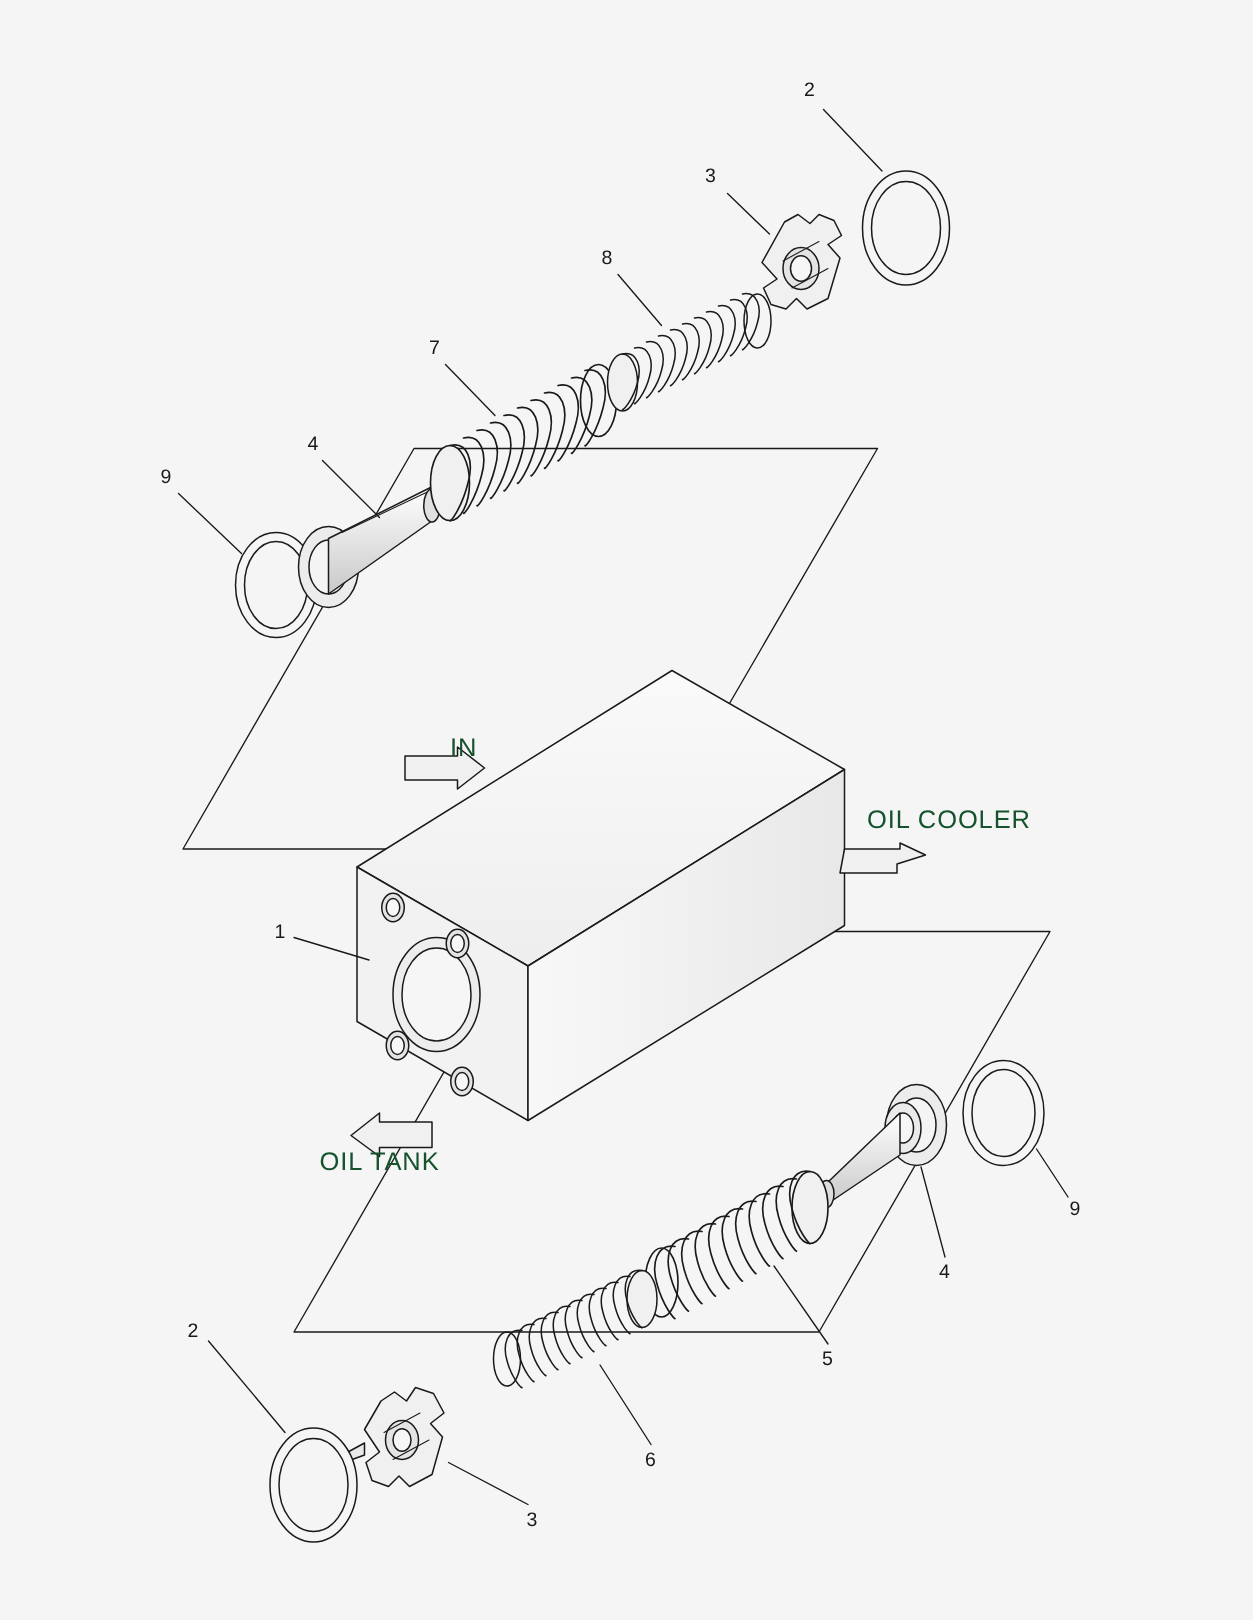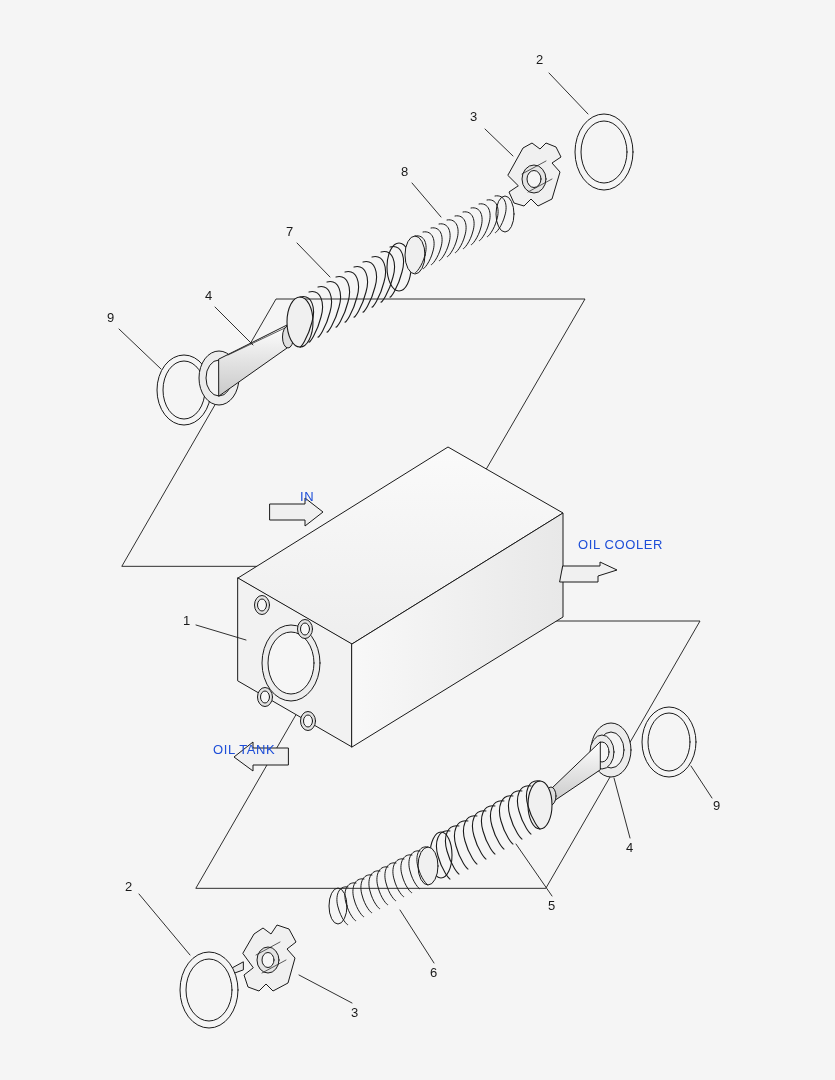--- a/index.html
+++ b/index.html
@@ -28,22 +28,22 @@
     position: absolute;
     font-family: "Liberation Sans", sans-serif;
     font-size: 13px;
     color: #1a1a1a;
     white-space: nowrap;
     letter-spacing: 0.2px;
   }
   .flow-lbl {
     position: absolute;
     font-family: "Liberation Sans", sans-serif;
-    font-size: 13px;
-    color: #1d4ed8;
+    font-size: 17px;
+    color: #14532d;
     white-space: nowrap;
     letter-spacing: 0.6px;
   }
 </style>
 </head>
 <body>
 
 <div id="page">
 
   <svg id="diagram-svg" viewBox="0 0 835 1080">
@@ -269,15 +269,15 @@
   <div class="lbl" style="left:183px; top:613px;">1</div>
   <div class="lbl" style="left:713px; top:798px;">9</div>
   <div class="lbl" style="left:626px; top:840px;">4</div>
   <div class="lbl" style="left:548px; top:898px;">5</div>
   <div class="lbl" style="left:430px; top:965px;">6</div>
   <div class="lbl" style="left:125px; top:879px;">2</div>
   <div class="lbl" style="left:351px; top:1005px;">3</div>
 
   <div class="flow-lbl" style="left:300px; top:489px;">IN</div>
   <div class="flow-lbl" style="left:578px; top:537px;">OIL COOLER</div>
-  <div class="flow-lbl" style="left:213px; top:742px;">OIL TANK</div>
+  <div class="flow-lbl" style="left:213px; top:765px;">OIL TANK</div>
 
 </div>
 
 </body></html>

